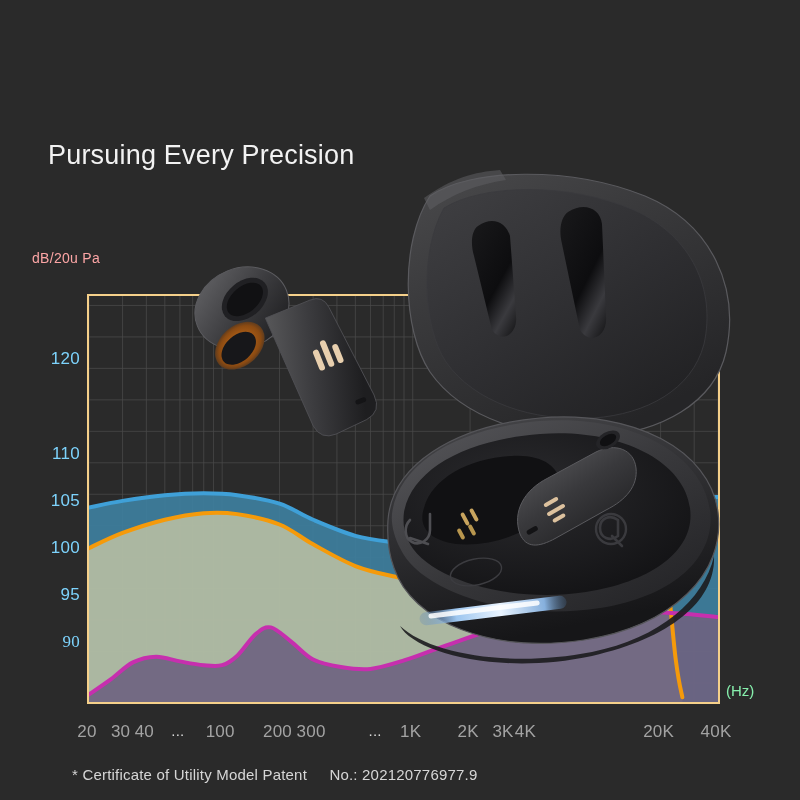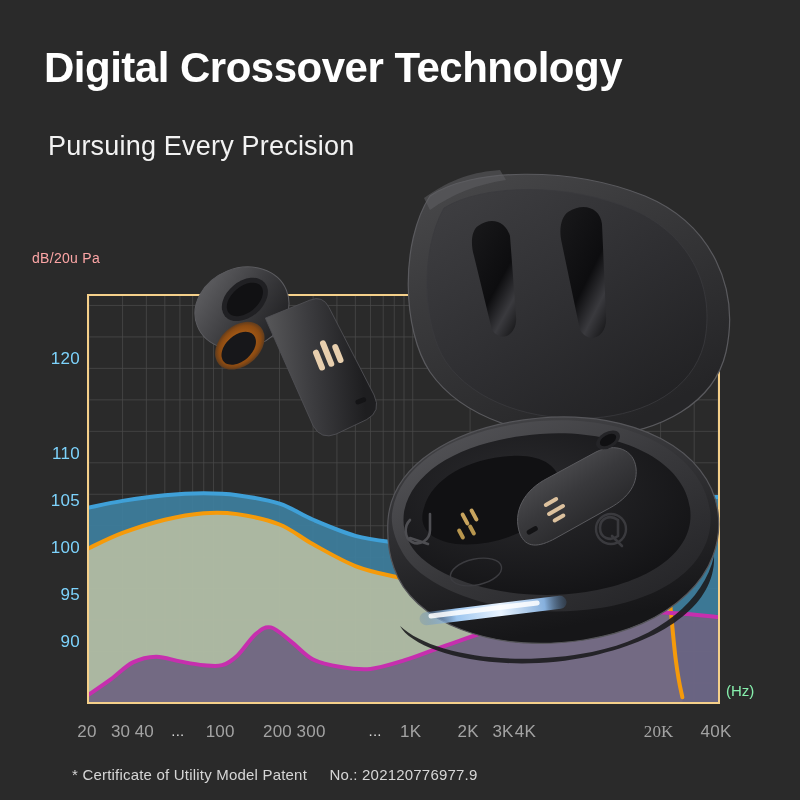--- a/index.html
+++ b/index.html
@@ -13,21 +13,21 @@
   }
   #stage { position:relative; width:800px; height:800px; background:#2a2a2a; }
 
   
   .headline {
     position:absolute; left:44px; top:44px;
     font-size:42px; font-weight:bold; letter-spacing:-0.5px;
     color:#ffffff; white-space:nowrap;
   }
   .subhead {
-    position:absolute; left:48px; top:131px;
+    position:absolute; left:48px; top:140px;
     font-size:27px; font-weight:normal; color:#f2f2f2;
     letter-spacing:0.2px; white-space:nowrap;
   }
 
   
   .y-unit {
     position:absolute; left:32px; top:250px;
     font-size:14px; color:#fca5a5; letter-spacing:0.3px;
   }
   .x-unit {
@@ -64,33 +64,32 @@
 
   
   #product { position:absolute; left:0; top:0; width:800px; height:800px;
              pointer-events:none; }
 </style>
 </head>
 <body>
 
 <div id="stage">
 
-  <div class="headline">Digital Crossover Technology</div>
   <div class="subhead">Pursuing Every Precision</div>
 
   <div class="y-unit">dB/20u Pa</div>
   <div class="x-unit">(Hz)</div>
 
   <div id="ytick-wrap">
       <div class="ytick" style="top: 349.093px;">120</div>
       <div class="ytick" style="top: 443.512px;">110</div>
       <div class="ytick" style="top: 490.721px;">105</div>
       <div class="ytick" style="top: 537.93px;">100</div>
       <div class="ytick" style="top: 585.14px;">95</div>
-      <div class="ytick" style="top: 632.349px;">90</div>
+      <div class="ytick" style="top: 632.349px; font-family: Liberation Serif, serif;">90</div>
     </div>
 
   <div id="chart-area">
     <svg id="chart-svg" width="629" height="406" viewBox="0 0 629 406">
         <g>
           <line x1="0" y1="0" x2="0" y2="406" stroke="#4a4a4a" stroke-width="0.9" opacity="0.85"></line>
           <line x1="33.55358845315323" y1="0" x2="33.55358845315323" y2="406" stroke="#4a4a4a" stroke-width="0.9" opacity="0.85"></line>
           <line x1="57.360238326025296" y1="0" x2="57.360238326025296" y2="406" stroke="#4a4a4a" stroke-width="0.9" opacity="0.85"></line>
           <line x1="75.82611057260765" y1="0" x2="75.82611057260765" y2="406" stroke="#4a4a4a" stroke-width="0.9" opacity="0.85"></line>
           <line x1="90.91382677917852" y1="0" x2="90.91382677917852" y2="406" stroke="#4a4a4a" stroke-width="0.9" opacity="0.85"></line>
@@ -148,21 +147,21 @@
       <div class="xtick" style="left: 144.36px;">40</div>
       <div class="xtick small" style="left: 177.914px;">...</div>
       <div class="xtick" style="left: 220.186px;">100</div>
       <div class="xtick" style="left: 277.547px;">200</div>
       <div class="xtick" style="left: 311.1px;">300</div>
       <div class="xtick small" style="left: 375.084px;">...</div>
       <div class="xtick" style="left: 410.733px;">1K</div>
       <div class="xtick" style="left: 468.093px;">2K</div>
       <div class="xtick" style="left: 503px;">3K</div>
       <div class="xtick" style="left: 525.453px; text-align: right;">4K</div>
-      <div class="xtick" style="left: 658.64px; font-family: Liberation Serif, serif;">20K</div>
+      <div class="xtick" style="left: 658.64px;">20K</div>
       <div class="xtick" style="left: 716px;">40K</div>
     </div>
 
   <svg id="product" viewBox="0 0 800 800">
     <defs>
       <linearGradient id="caseLid" x1="0" y1="0" x2="0.6" y2="1">
         <stop offset="0" stop-color="#4a4a4c"></stop>
         <stop offset="0.4" stop-color="#3a3a3c"></stop>
         <stop offset="1" stop-color="#252527"></stop>
       </linearGradient>

